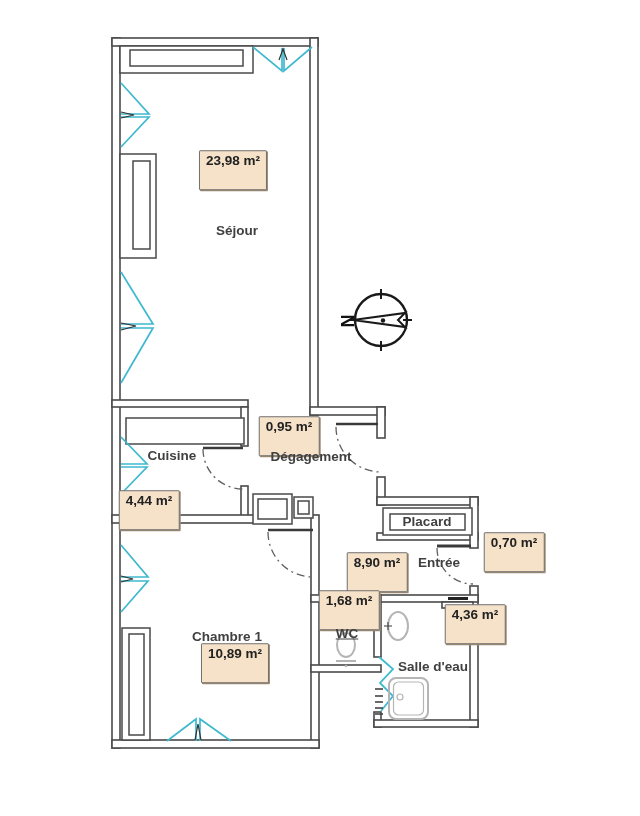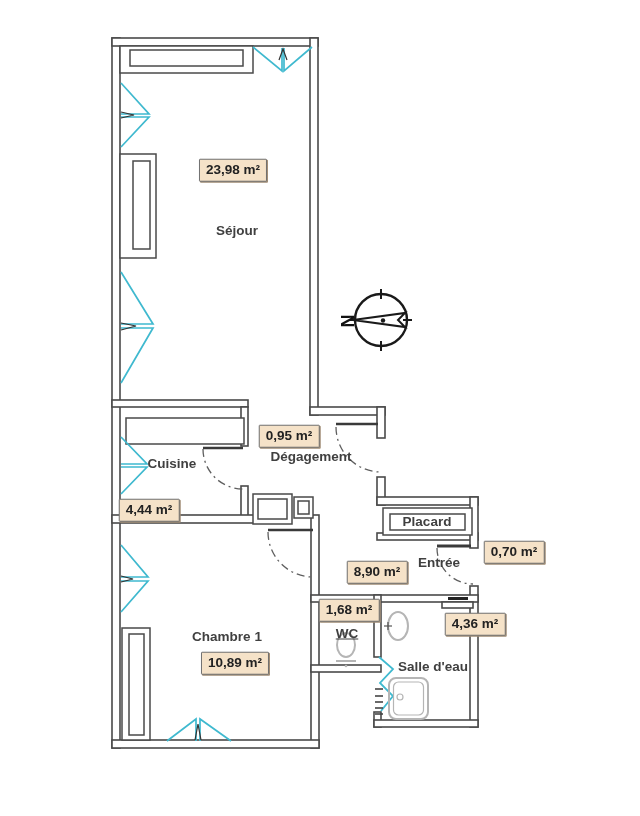--- a/index.html
+++ b/index.html
@@ -5,21 +5,21 @@
   html,body{margin:0;padding:0;background:#ffffff;}
   #stage{
     position:relative;width:640px;height:816px;background:#ffffff;overflow:hidden;
     font-family:"Liberation Sans",sans-serif;
   }
   #plan-svg{position:absolute;left:0;top:0;}
   .area-box{
     position:absolute;transform:translate(-50%,-50%);
     background:#f5e2c8;border:1.4px solid #707070;border-radius:1px;
     box-shadow:1px 1px 0 #a08c74;
-    padding:2px 6px 3px 6px;font-size:13.5px;font-weight:bold;color:#222;
+    padding:2px 6px 20px 6px;font-size:13.5px;font-weight:bold;color:#222;
     white-space:nowrap;line-height:1.15;
   }
   .room-name{
     position:absolute;transform:translate(-50%,-50%);
     font-size:13.5px;font-weight:bold;color:#404040;white-space:nowrap;
   }
 </style>
 </head>
 <body>
 
@@ -143,21 +143,21 @@
       </g>
       <polygon points="353,320 405,313 398,320 405,327" fill="#ffffff" stroke="#1a1a1a" stroke-width="2" stroke-linejoin="miter"></polygon>
       <circle cx="383" cy="320.5" r="2.2" fill="#1a1a1a"></circle>
       <text x="347" y="321" transform="rotate(90 347 321)" text-anchor="middle" dominant-baseline="central" font-size="18" font-weight="bold" fill="#111111">N</text>
     </g>
   </svg>
 
   <div class="area-box" style="left:233px;top:170px;">23,98 m²</div>
   <div class="room-name" style="left:237px;top:230px;">Séjour</div>
 
-  <div class="room-name" style="left:172px;top:455px;margin-top:8px;">Cuisine</div>
+  <div class="room-name" style="left:172px;top:455px;">Cuisine</div>
   <div class="area-box" style="left:149px;top:510px;">4,44 m²</div>
 
   <div class="area-box" style="left:289px;top:436px;">0,95 m²</div>
   <div class="room-name" style="left:311px;top:456px;">Dégagement</div>
 
   <div class="room-name" style="left:427px;top:521px;">Placard</div>
   <div class="area-box" style="left:514px;top:514px;margin-top:38px;">0,70 m²</div>
 
   <div class="room-name" style="left:439px;top:562px;">Entrée</div>
   <div class="area-box" style="left:377px;top:572px;">8,90 m²</div>

